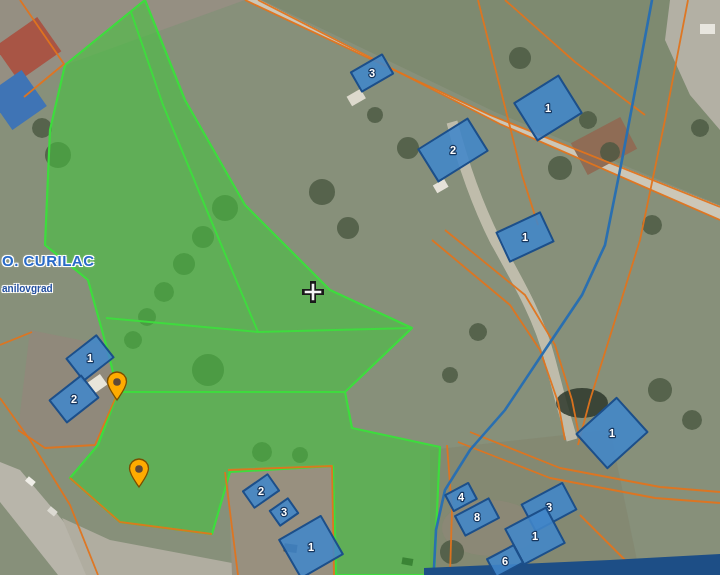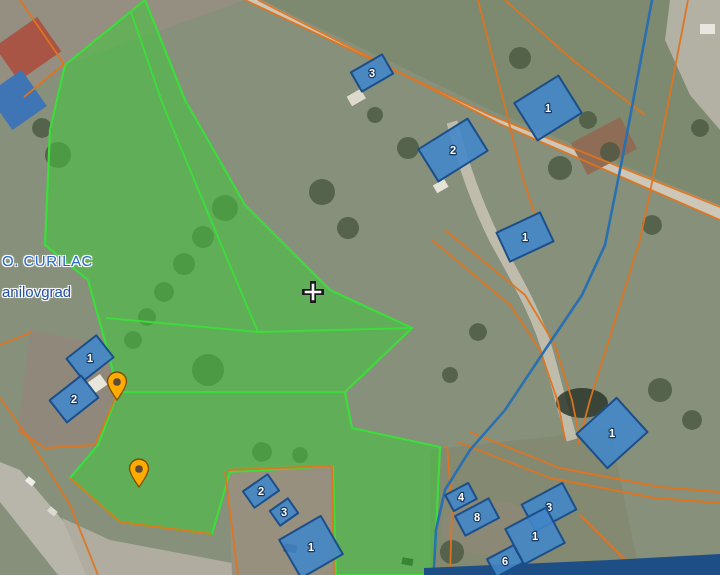--- a/index.html
+++ b/index.html
@@ -1,24 +1,24 @@
 <!DOCTYPE html>
 <html style="--parcel_fill: #45c43e; --parcel_border: #3ddd3d; --cadastral_line: #e0741d; --building_fill: #4186c9; --building_border: #1c4f8a; --stream: #2a6fb0; --pin: #ffab00; --label_primary: #2a6bc8; --label_secondary: #2450a0;"><head>
 <meta charset="utf-8">
 <style>
   html,body{margin:0;padding:0;background:#222;}
   #stage{
     position:relative;width:720px;height:575px;overflow:hidden;
     font-family:"Liberation Sans",sans-serif;background:#87907a;
   }
   #stage svg{position:absolute;left:0;top:0;}
-  .place-label{position:absolute;font-weight:normal;white-space:nowrap;
+  .place-label{position:absolute;font-weight:bold;white-space:nowrap;
     text-shadow:-1px -1px 0 #fff,1px -1px 0 #fff,-1px 1px 0 #fff,1px 1px 0 #fff,0 0 3px #fff;}
   #label-primary{left:2px;top:252px;font-size:15px;color:#2a6bc8;letter-spacing:.5px;}
-  #label-secondary{left:2px;top:283px;font-size:15px;color:#2450a0;}
+  #label-secondary{left:2px;top:283px;font-size:10px;color:#2450a0;}
   .parcel{fill:var(--parcel_fill);fill-opacity:.58;stroke:var(--parcel_border);stroke-width:2.2;stroke-linejoin:round;}
   .pline{stroke:var(--parcel_border);stroke-width:2;fill:none;opacity:.95;}
   .cad{stroke:var(--cadastral_line);stroke-width:1.8;fill:none;stroke-linejoin:round;opacity:.95;}
   .bld{fill:var(--building_fill);fill-opacity:.88;stroke:var(--building_border);stroke-width:2;stroke-linejoin:round;}
   .bnum{fill:#fff;font:bold 11px "Liberation Sans",sans-serif;text-anchor:middle;
         stroke:#16365e;stroke-width:2.4px;paint-order:stroke;stroke-linejoin:round;}
   .tree{fill:#4a5741;opacity:.8;}
   .stream{stroke:var(--stream);stroke-width:2.6;fill:none;stroke-linecap:round;}
   .road{fill:#ccc7b8;}
 </style>

